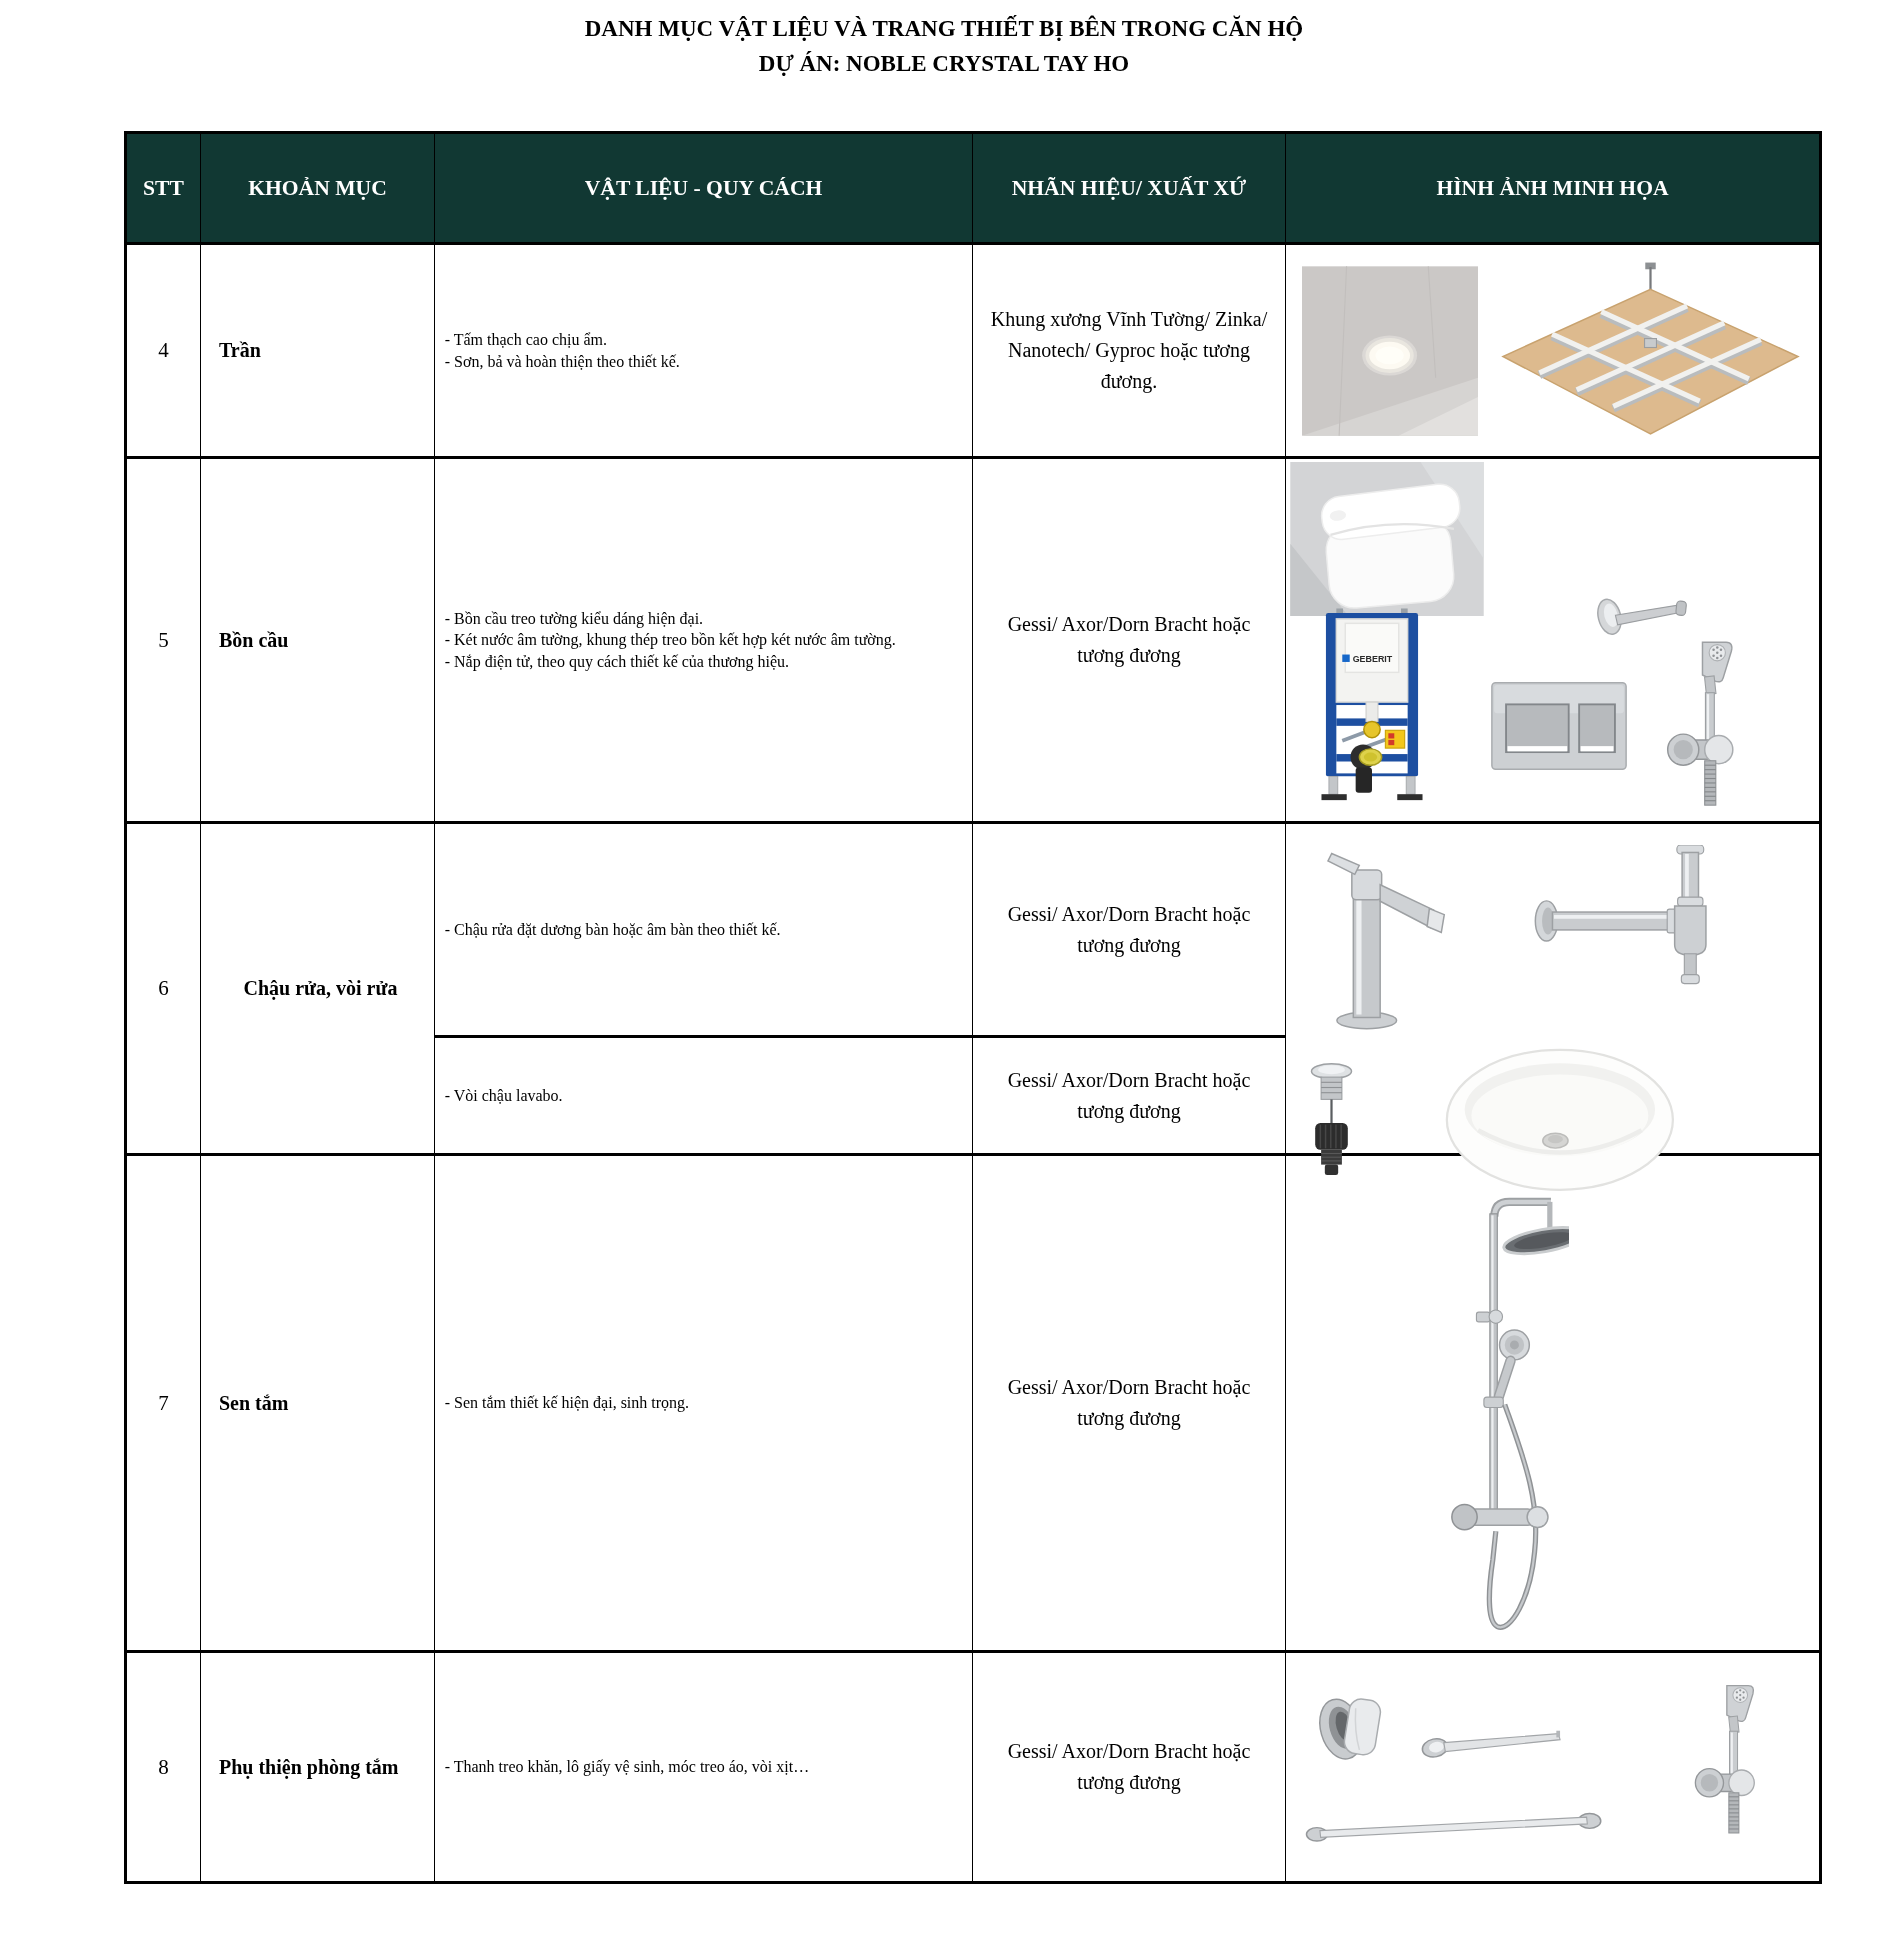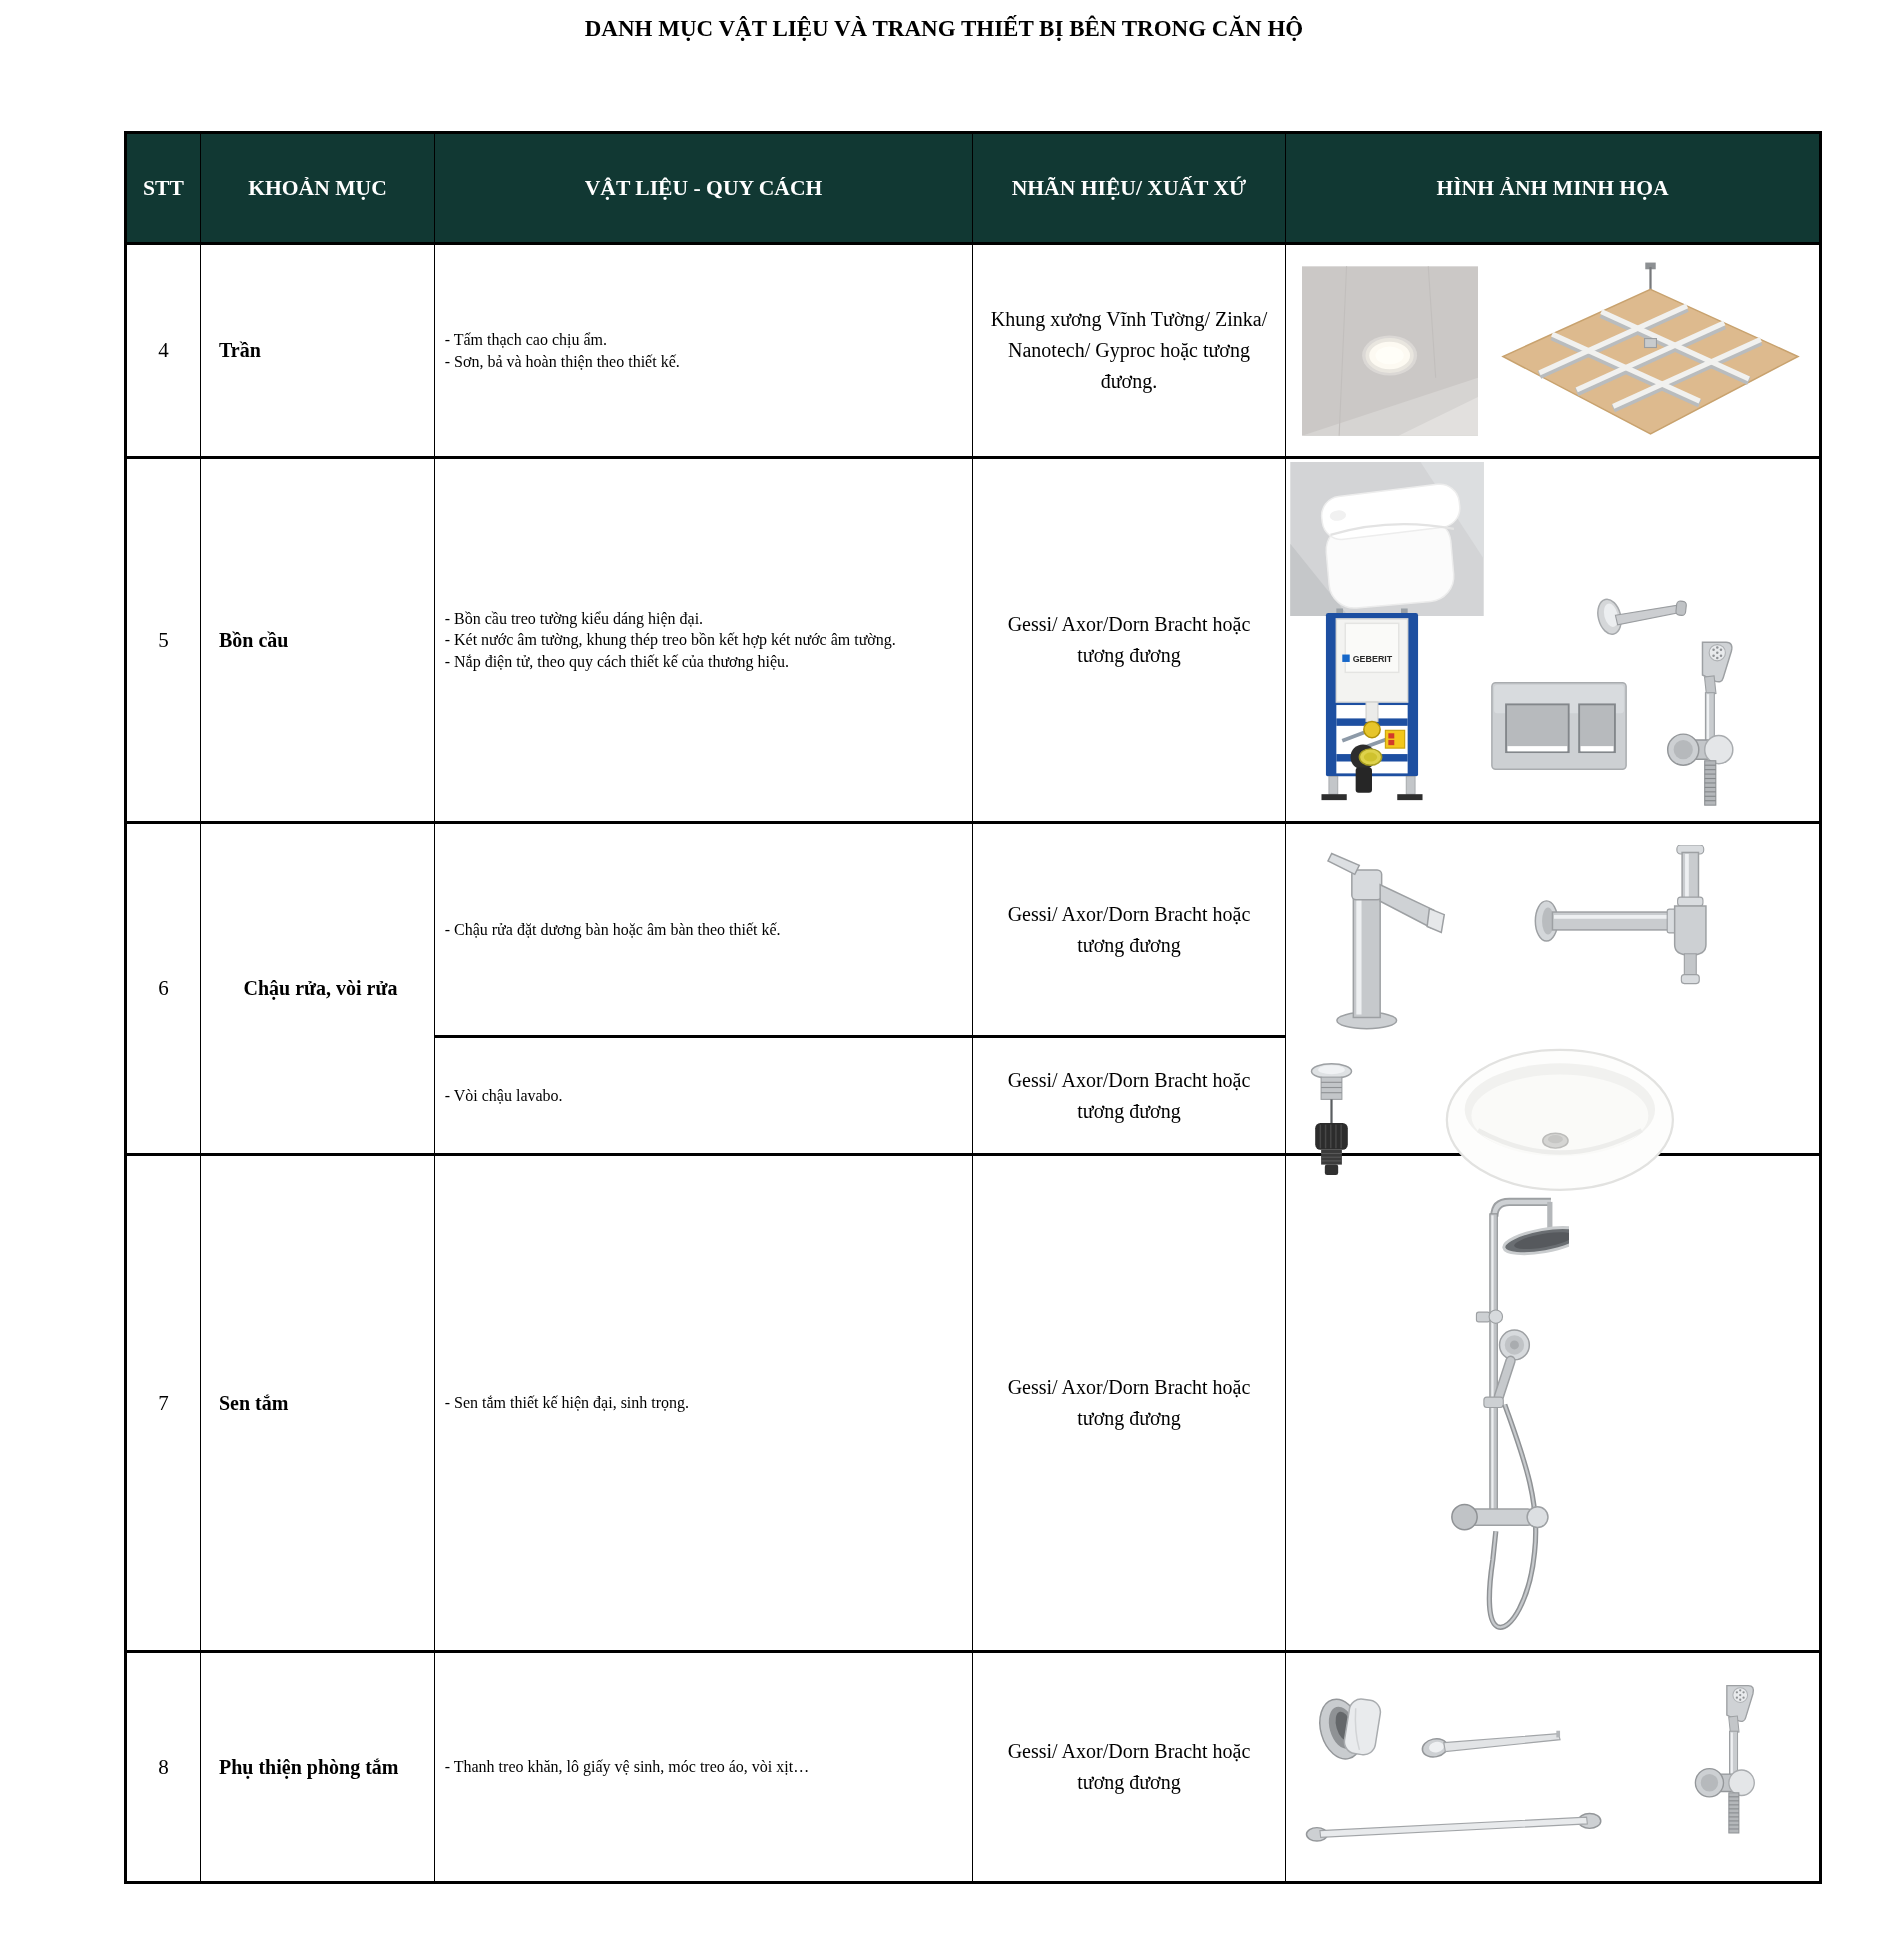--- a/index.html
+++ b/index.html
@@ -16,20 +16,21 @@
   td.brand{text-align:center;font-size:20px;line-height:1.55;padding:0 12px;white-space:pre-line;}
   td.img{position:relative;padding:0;}
   .ill{position:absolute;}
   svg text{font-family:"Liberation Sans","DejaVu Sans",sans-serif;}
 </style>
 </head>
 <body>
 
 <div class="title-block">
   <div>DANH MỤC VẬT LIỆU VÀ TRANG THIẾT BỊ BÊN TRONG CĂN HỘ</div>
+  <div>DỰ ÁN: NOBLE CRYSTAL TAY HO</div>
 </div>
 
 <table class="spec">
   <colgroup>
     <col style="width:75px">
       <col style="width:234px">
       <col style="width:538px">
       <col style="width:313px">
       <col style="width:535px">
   </colgroup>

